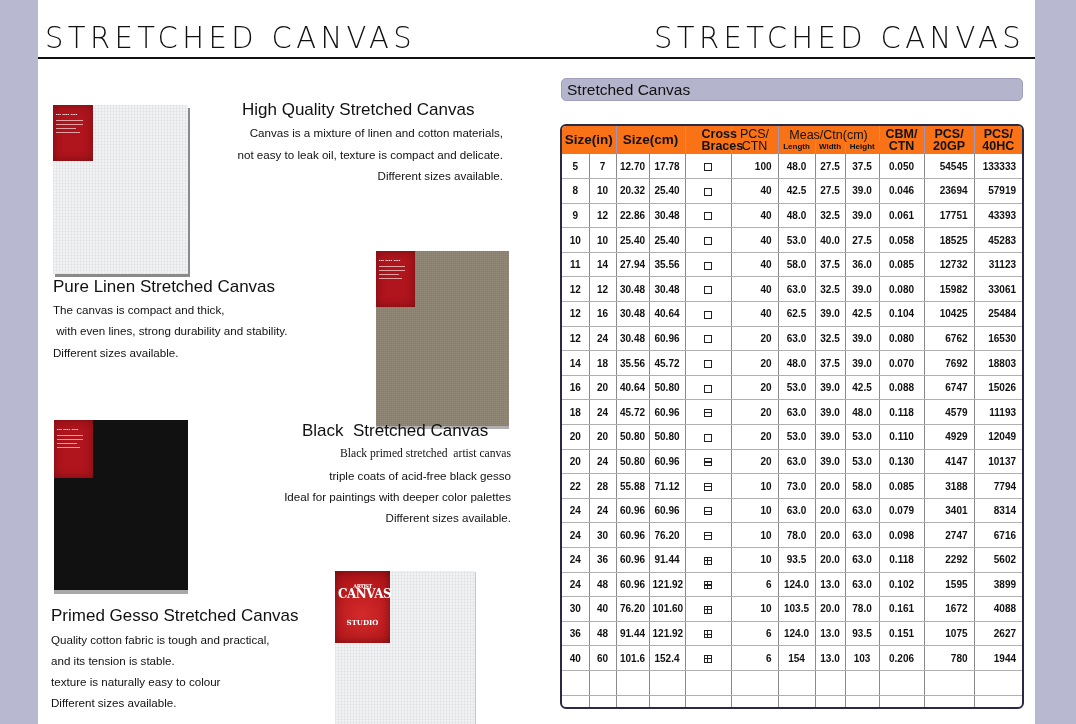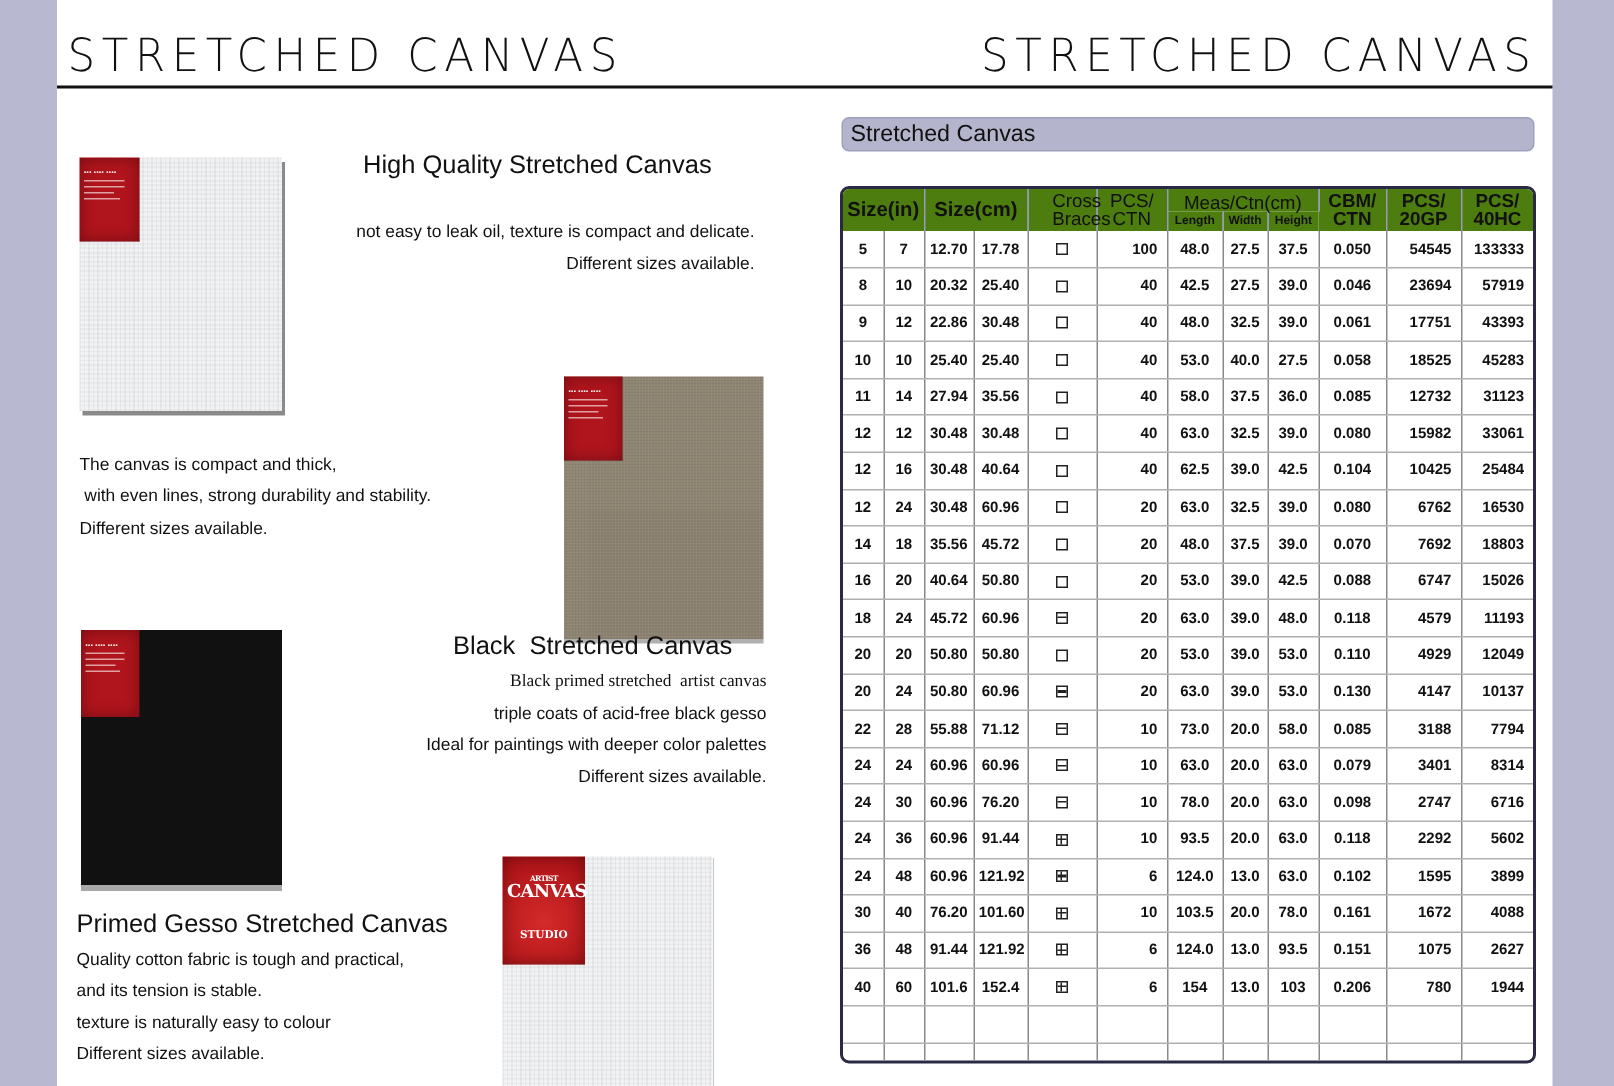--- a/index.html
+++ b/index.html
@@ -73,21 +73,21 @@
       font-size: 15.5px; color: #111; padding: 2px 0 0 5px;
     }
 
     
     .tbl-wrap {
       position: absolute; left: 522px; top: 124px; width: 464px; height: 585px;
       border: 2px solid #2a2a44; border-radius: 6px; overflow: hidden; background: #fff;
     }
     table { border-collapse: collapse; width: 100%; table-layout: fixed; }
     th {
-      background: #4d7c0f; color: #111; font-weight: bold;
+      background: #f97316; color: #111; font-weight: bold;
       border-right: 1px solid #9a97c0; font-size: 12.5px; line-height: 12px; padding: 0;
     }
     th.sub { font-size: 8px; font-weight: bold; padding: 1px 0 3px; line-height: 9px; }
     td {
       height: 24.6px; font-size: 10px; font-weight: bold; color: #111;
       border-right: 1px solid #8a8a8a; border-bottom: 1px solid #b0b0b0; padding: 0 3px; white-space: nowrap;
     }
     td.c { text-align: center; }
     td.r { text-align: right; padding-right: 6px; }
     tr td:last-child, tr th:last-child { border-right: none; }
@@ -108,33 +108,35 @@
     <div class="tex white-tex"></div>
     <div class="label">
         <span class="lb-brand">▪▪▪ ▪▪▪▪ ▪▪▪▪</span>
         <span class="lb-line"></span>
         <span class="lb-line"></span>
         <span class="lb-line" style="width:60%"></span>
         <span class="lb-line" style="width:70%"></span>
       </div>
   </div>
   <div class="ptitle" style="left:204px; top:100px;">High Quality Stretched Canvas</div>
+  <div class="pline right" style="right:532px; top:126px;">Canvas is a mixture of linen and cotton materials,</div>
   <div class="pline right" style="right:532px; top:148px;">not easy to leak oil, texture is compact and delicate.</div>
   <div class="pline right" style="right:532px; top:169px;">Different sizes available.</div>
 
   <div class="photo p2">
     <div class="tex linen-tex"></div>
     <div class="label">
         <span class="lb-brand">▪▪▪ ▪▪▪▪ ▪▪▪▪</span>
         <span class="lb-line"></span>
         <span class="lb-line"></span>
         <span class="lb-line" style="width:60%"></span>
         <span class="lb-line" style="width:70%"></span>
       </div>
   </div>
+  <div class="ptitle" style="left:15px; top:277px;">Pure Linen Stretched Canvas</div>
   <div class="pline" style="left:15px; top:303px;">The canvas is compact and thick,</div>
   <div class="pline" style="left:15px; top:324px; white-space:pre;"> with even lines, strong durability and stability.</div>
   <div class="pline" style="left:15px; top:346px;">Different sizes available.</div>
 
   <div class="photo p3">
     <div class="tex black-tex"></div>
     <div class="label">
         <span class="lb-brand">▪▪▪ ▪▪▪▪ ▪▪▪▪</span>
         <span class="lb-line"></span>
         <span class="lb-line"></span>
@@ -176,21 +178,21 @@
           <col style="width:30px">
           <col style="width:34px">
         <col style="width:45px">
           <col style="width:50px">
           <col style="width:48px">
       </colgroup>
       <thead>
         <tr>
           <th colspan="2" rowspan="2" style="font-size:13.5px;">Size(in)</th>
           <th colspan="2" rowspan="2" style="font-size:13.5px;">Size(cm)</th>
-          <th rowspan="2" style="font-weight:normal;padding-left:16px;"><span>Cross</span><br><span>Braces</span></th>
+          <th rowspan="2" style="font-weight:bold;padding-left:16px;"><span>Cross</span><br><span>Braces</span></th>
           <th rowspan="2" style="font-weight:normal;"><span>PCS/</span><br><span>CTN</span></th>
           <th colspan="3" style="font-weight:normal; padding-top:3px;">Meas/Ctn(cm)</th>
           <th rowspan="2"><span>CBM/</span><br><span>CTN</span></th>
           <th rowspan="2"><span>PCS/</span><br><span>20GP</span></th>
           <th rowspan="2"><span>PCS/</span><br><span>40HC</span></th>
         </tr>
         <tr>
           <th class="sub">Length</th>
           <th class="sub">Width</th>
           <th class="sub">Height</th>

